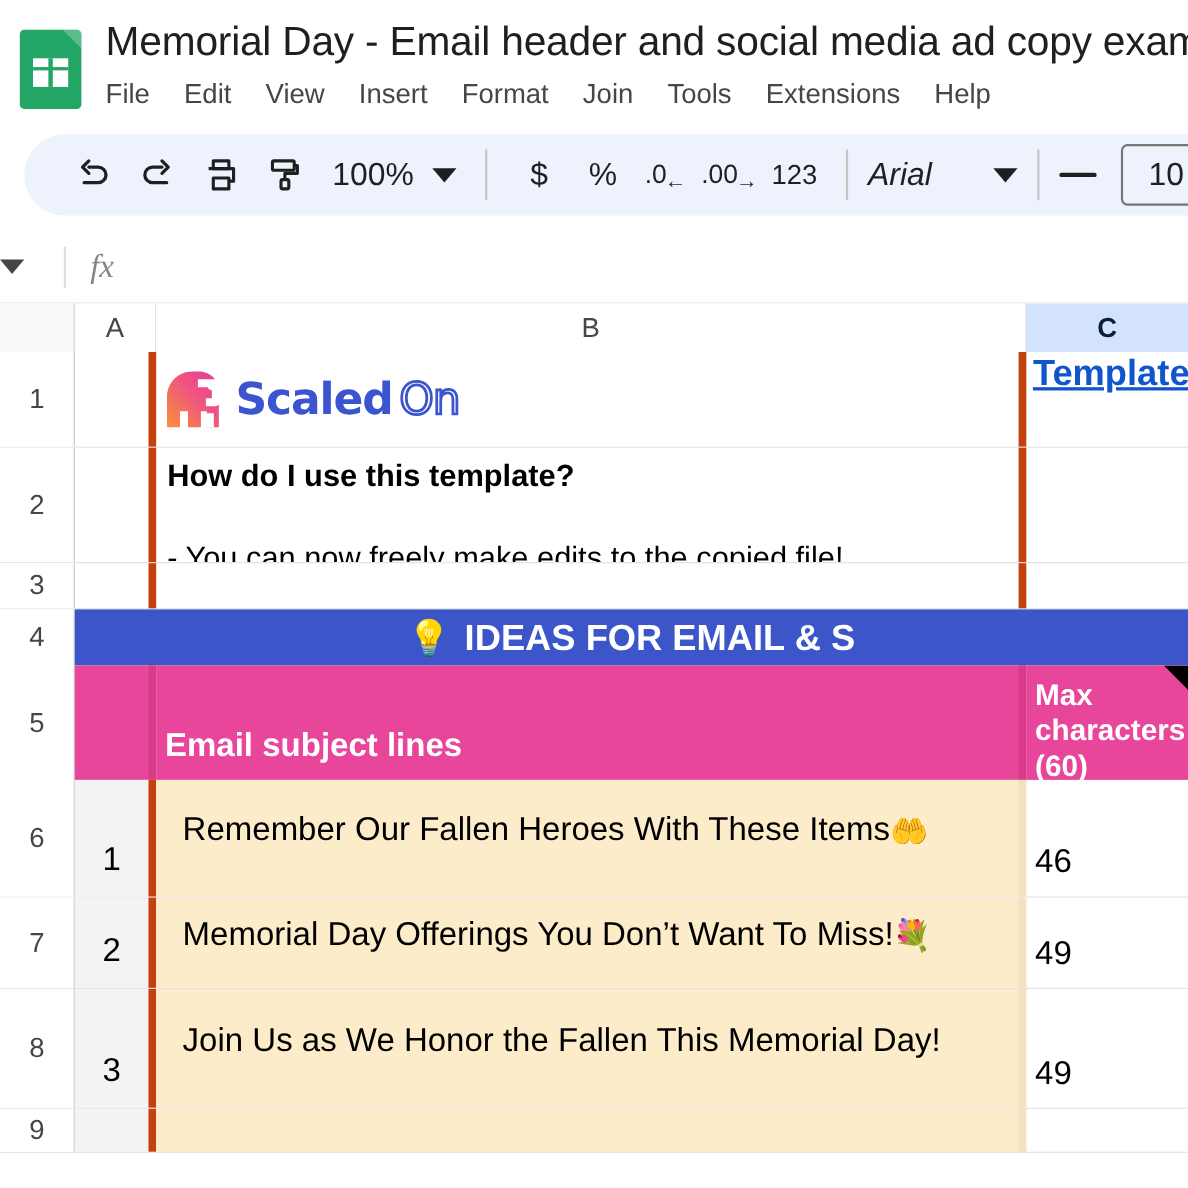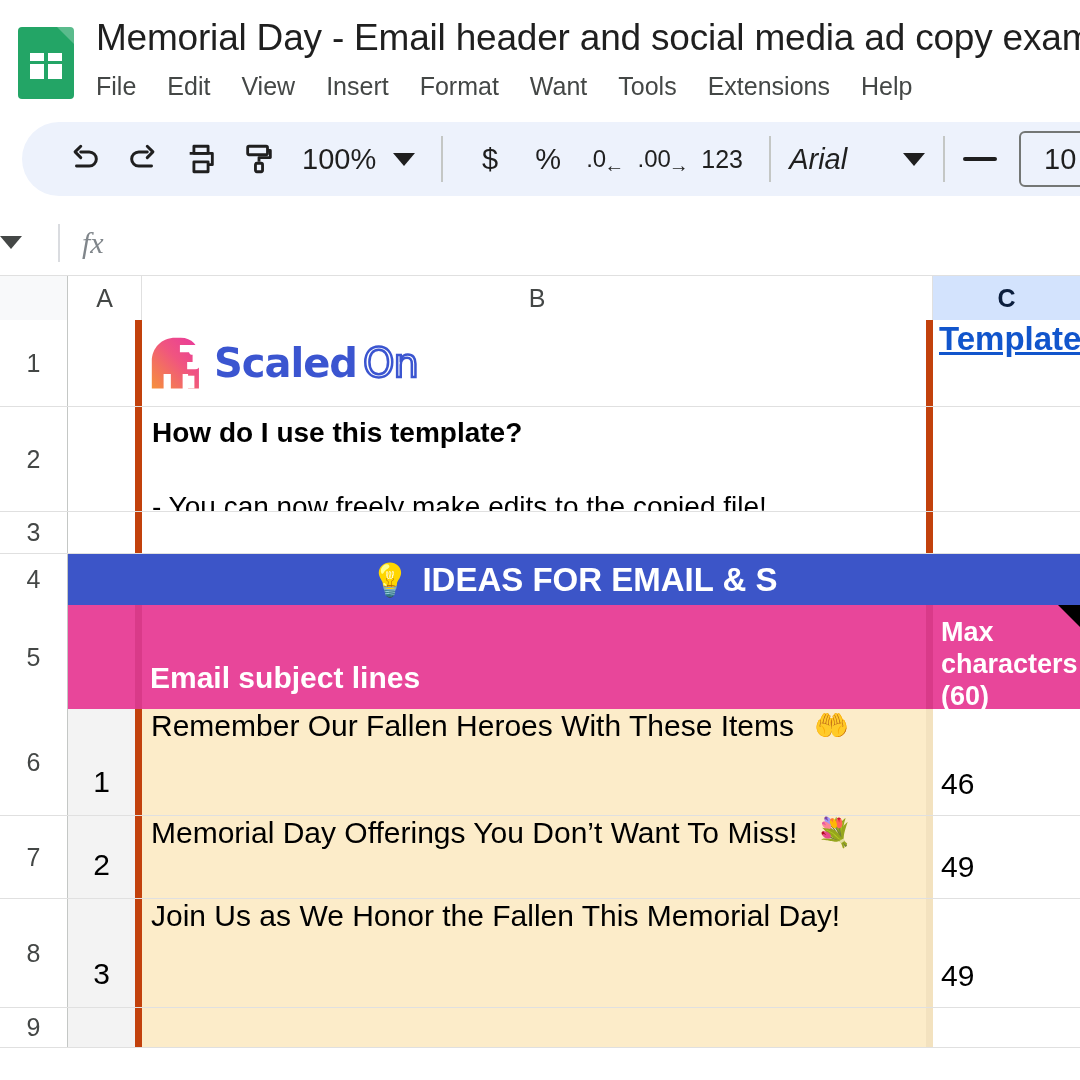--- a/index.html
+++ b/index.html
@@ -95,43 +95,43 @@
     padding:0 0 14px 8px;box-sizing:border-box;
     font-size:30px;font-weight:bold;color:#fff;}
   .pink-maxchars{padding:12px 0 0 8px;font-size:27px;font-weight:bold;
     color:#ffffff;line-height:1.18;}
   .note-corner{position:absolute;right:0;top:0;width:0;height:0;
     border-top:22px solid #000;border-left:22px solid transparent;}
   .cream{background:#fcecc9;}
   .idxnum{display:flex;align-items:flex-end;justify-content:center;height:100%;
     padding-bottom:16px;box-sizing:border-box;font-size:30px;color:#000;}
   .grayA{background:#f3f3f3;}
-  .subject{display:flex;align-items:flex-start;height:100%;
-    padding:0 0 14px 9px;box-sizing:border-box;
-    font-size:30px;color:#000;white-space:nowrap;gap:20px;}
+  .subject{display:flex;align-items:center;height:100%;
+    padding:0 0 14px 24px;box-sizing:border-box;
+    font-size:30px;color:#000;white-space:nowrap;gap:0;}
   .maxnum{display:flex;align-items:flex-end;height:100%;
     padding:0 0 14px 8px;box-sizing:border-box;font-size:30px;color:#000;}
   .emoji{font-family:"DejaVu Sans",sans-serif;font-size:28px;}
 </style>
 </head>
 <body>
 
 <div class="titlebar">
   <div class="doc-icon">
     <div class="fold"></div>
       <div class="grid"></div>
   </div>
   <div class="doc-title">Memorial Day - Email header and social media ad copy exampl</div>
   <div class="menubar">
     <span>File</span>
     <span>Edit</span>
     <span>View</span>
     <span>Insert</span>
     <span>Format</span>
-    <span>Want</span>
+    <span>Join</span>
     <span>Tools</span>
     <span>Extensions</span>
     <span>Help</span>
   </div>
 </div>
 
 <div class="toolbar-wrap">
 <div class="toolbar">
 
   <div class="tb">

